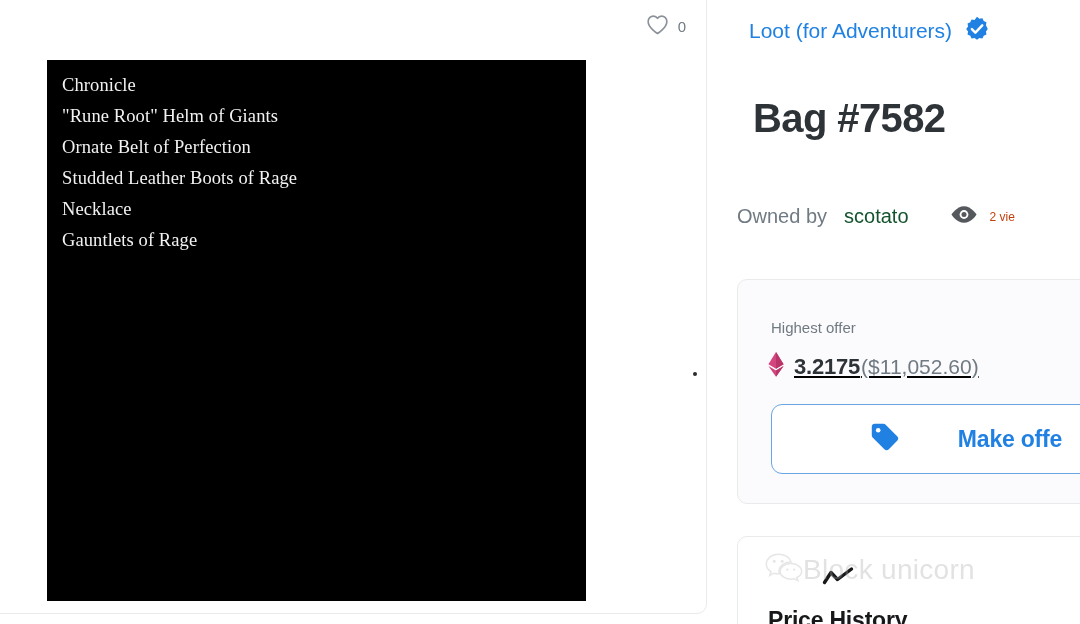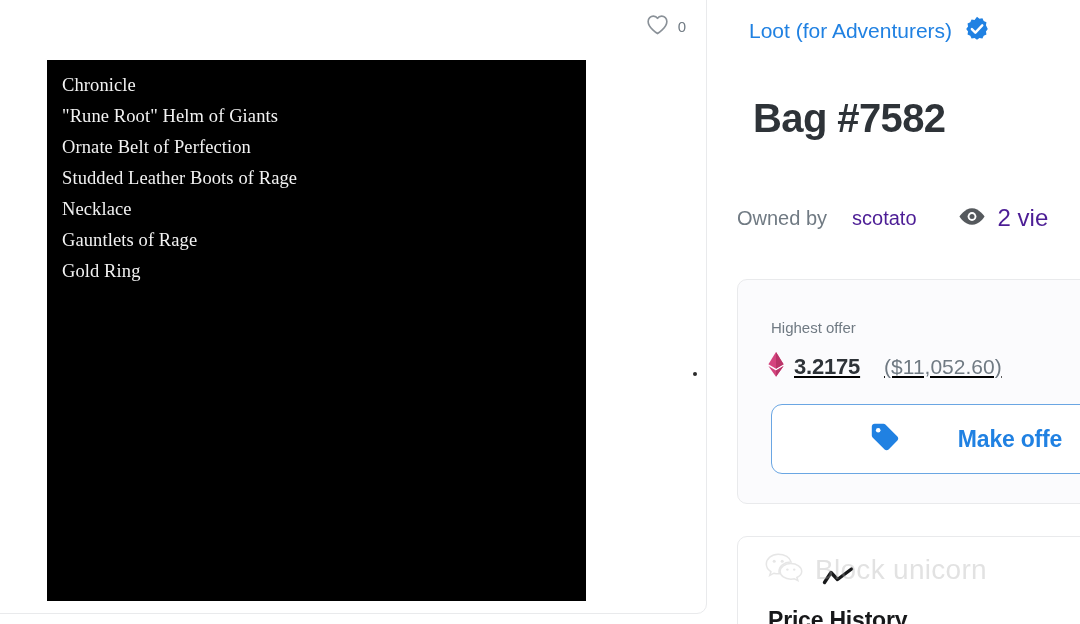--- a/index.html
+++ b/index.html
@@ -135,34 +135,34 @@
     display: flex;
     align-items: center;
     white-space: nowrap;
   }
   .owned-by-label {
     font-size: 20px;
     color: #707a83;
   }
   .owner-name {
     font-size: 20px;
-    color: #4c1d95;
-    margin-left: 25px;
+    color: #14532d;
+    margin-left: 17px;
     cursor: pointer;
   }
   .views-group {
     display: flex;
     align-items: center;
     gap: 11px;
     margin-left: 40px;
   }
   .eye-icon { display: block; }
   .views-text {
-    font-size: 24px;
-    color: #4c1d95;
+    font-size: 12px;
+    color: #c2410c;
     white-space: nowrap;
   }
 
   
   .offer-card {
     position: absolute;
     left: 0;
     top: 279px;
     width: 420px;
     height: 225px;
@@ -190,21 +190,21 @@
   .offer-eth {
     font-size: 22px;
     font-weight: bold;
     color: #2e3338;
     margin-left: 10px;
     letter-spacing: -0.2px;
   }
   .offer-usd {
     font-size: 21px;
     color: #707a83;
-    margin-left: 24px;
+    margin-left: 1px;
   }
 
   .make-offer-btn {
     position: absolute;
     left: 33px;
     top: 124px;
     width: 390px;
     height: 70px;
     background: #ffffff;
     border: 1.5px solid #6aa6e3;
@@ -254,21 +254,20 @@
     letter-spacing: -0.2px;
   }
 
   
   .watermark {
     position: absolute;
     left: 765px;
     top: 552px;
     display: flex;
     align-items: center;
-    gap: 12px;
     opacity: 0.33;
     pointer-events: none;
   }
   .wechat-icon { display: block; }
   .watermark-text {
     font-size: 28px;
     color: #a8a8a8;
     white-space: nowrap;
     letter-spacing: 0.3px;
   }
@@ -292,21 +291,20 @@
     </div>
 
     <div class="nft-image">
       <div class="loot-list">
         <div class="loot-line">Chronicle</div>
         <div class="loot-line">"Rune Root" Helm of Giants</div>
         <div class="loot-line">Ornate Belt of Perfection</div>
         <div class="loot-line">Studded Leather Boots of Rage</div>
         <div class="loot-line">Necklace</div>
         <div class="loot-line">Gauntlets of Rage</div>
-        <div class="loot-line">Gold Ring</div>
       </div>
     </div>
   </div>
 
   <div class="tiny-dot"></div>
 
   <div class="detail-pane">
 
     <div class="collection-row">
       <span class="collection-name">Loot (for Adventurers)</span>

